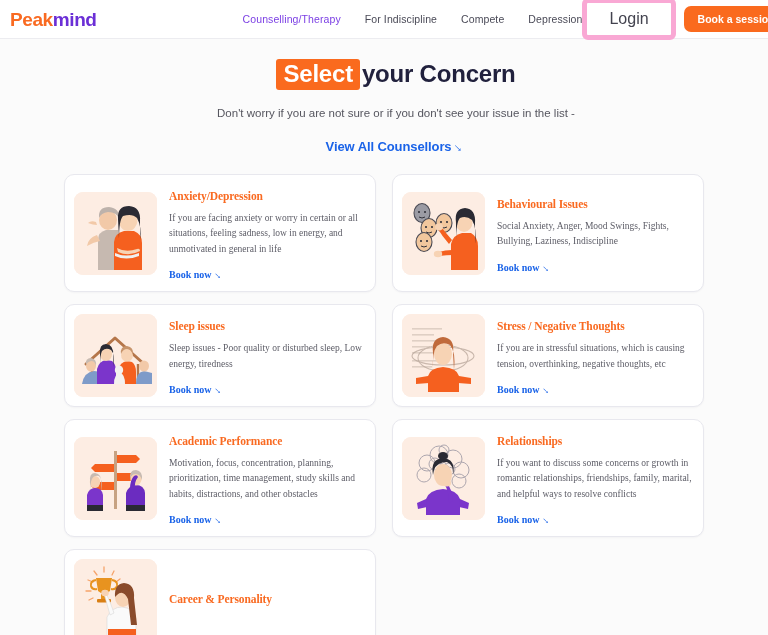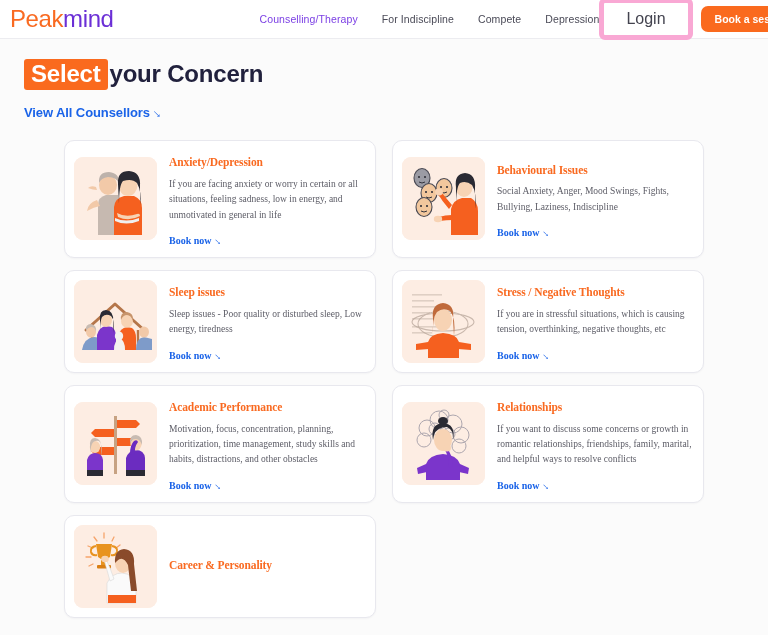--- a/index.html
+++ b/index.html
@@ -21,22 +21,22 @@
     width: 768px;
     background: #ffffff;
     display: flex;
     align-items: center;
     padding: 0 14px 0 10px;
     border-bottom: 1px solid #ececf0;
     position: relative;
     z-index: 5;
   }
   .logo {
-    font-size: 24px;
-    font-weight: 400;
+    font-size: 19px;
+    font-weight: 700;
     letter-spacing: -0.4px;
     white-space: nowrap;
     line-height: 1;
   }
   .logo .peak { color: #F96A21; }
   .logo .mind { color: #6B2FD6; }
 
   .nav-links {
     display: flex;
     align-items: center;
@@ -84,21 +84,21 @@
   }
 
   
   .page {
     width: 768px;
     height: 596px;
     background: #fbfbfb;
     padding-top: 20px;
   }
 
-  .hero { text-align: left; margin-left: 24px; }
+  .hero { text-align: center; margin-left: 24px; }
   .hero-title {
     font-size: 24px;
     font-weight: 700;
     color: #21213d;
     letter-spacing: -0.2px;
     line-height: 1.25;
     margin-bottom: 14px;
   }
   .hero-title .hl {
     background: #FA6A1E;
@@ -204,20 +204,21 @@
     <button class="btn-book-session">Book a session</button>
   </div>
 </div>
 
 <div class="page">
 
   <div class="hero">
     <h1 class="hero-title">
       <span class="hl">Select</span><span>your Concern</span>
     </h1>
+    <div class="hero-sub">Don't worry if you are not sure or if you don't see your issue in the list -</div>
     <div class="hero-link-wrap">
       <a class="hero-link"><span>View All Counsellors</span><span class="arrow-ne">→</span></a>
     </div>
   </div>
 
   <div class="grid">
 
     <div class="card">
       <div class="card-art">
         <svg viewBox="0 0 83 83" xmlns="http://www.w3.org/2000/svg">

